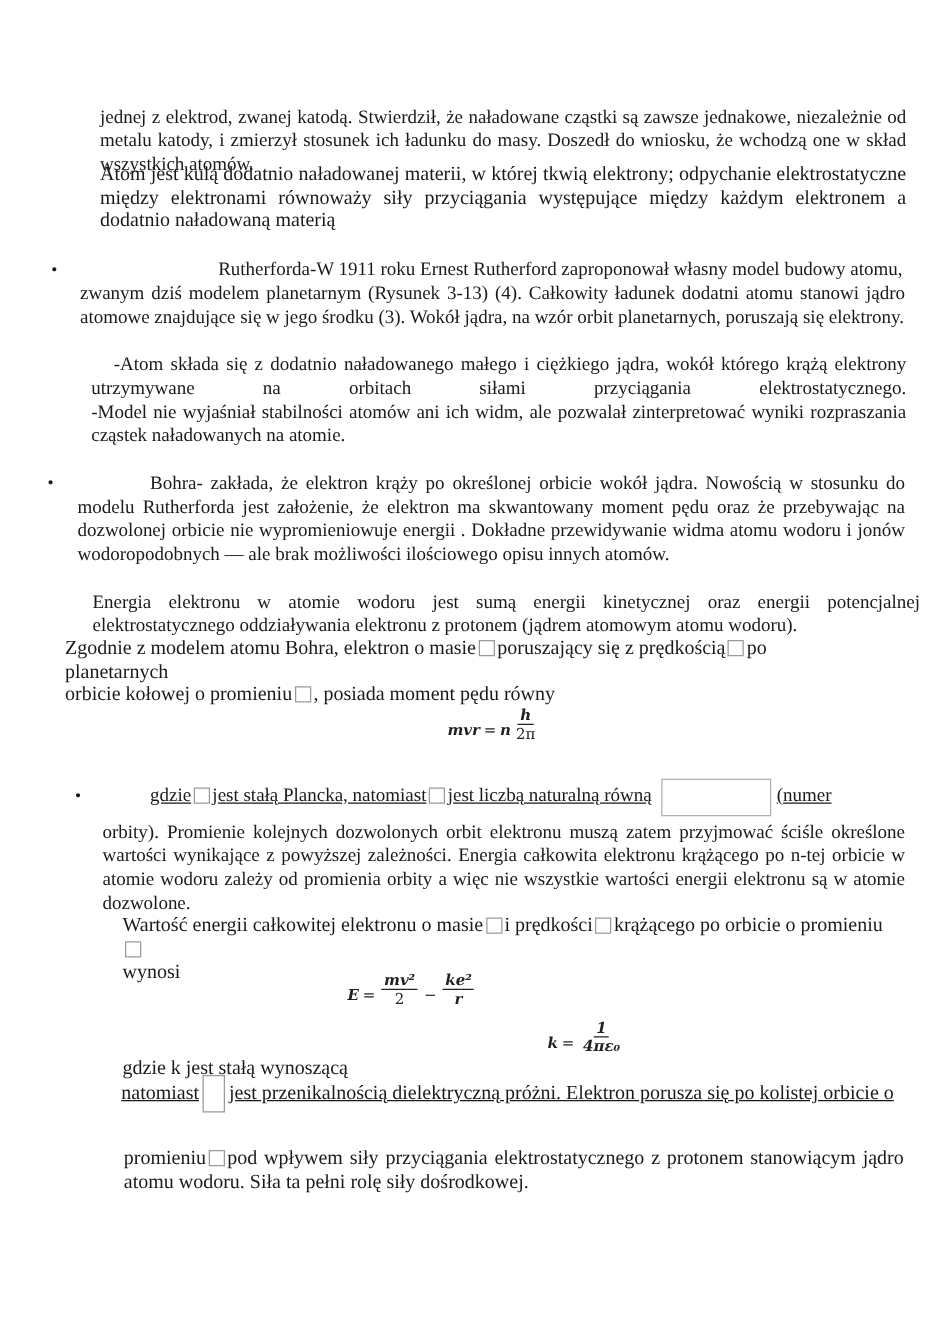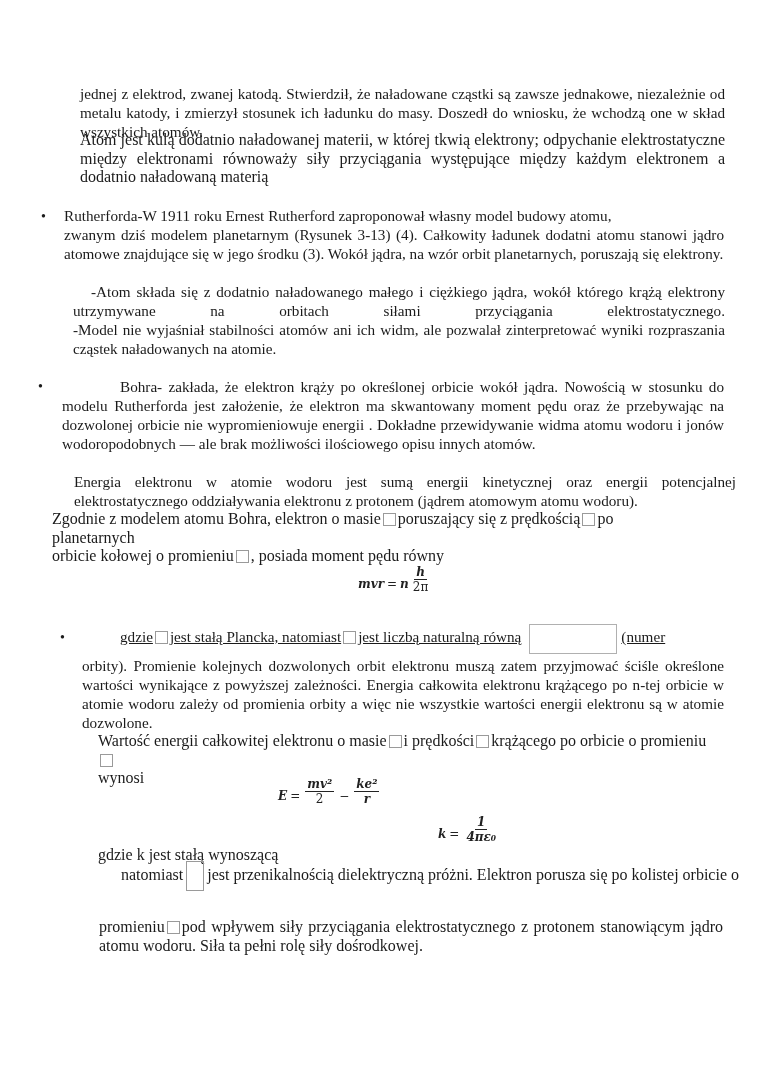--- a/index.html
+++ b/index.html
@@ -33,21 +33,21 @@
 <body>
 
 <div class="blk" style="left:80px; top:68px; width:645px;margin-top:16px;">
   <p>jednej z elektrod, zwanej katodą. Stwierdził, że naładowane cząstki są zawsze jednakowe, niezależnie od metalu katody, i zmierzył stosunek ich ładunku do masy. Doszedł do wniosku, że wchodzą one w skład wszystkich atomów.</p>
 </div>
 <div class="blk small" style="left:80px; top:131px; width:645px;">
   <p>Atom jest kulą dodatnio naładowanej materii, w której tkwią elektrony; odpychanie elektrostatyczne między elektronami równoważy siły przyciągania występujące między każdym elektronem a dodatnio naładowaną materią</p>
 </div>
 
 <span class="bullet" style="left:41px; top:207px;">•</span>
-<div class="blk" style="left:64px; top:206px; width:670px; text-align:left;">
+<div class="blk" style="left:52px; top:206px; width:670px; text-align:right;">
   <p>Rutherforda-W 1911 roku Ernest Rutherford zaproponował własny model budowy atomu,</p>
 </div>
 <div class="blk" style="left:64px; top:225px; width:660px;">
   <p>zwanym dziś modelem planetarnym (Rysunek 3-13) (4). Całkowity ładunek dodatni atomu stanowi jądro atomowe znajdujące się w jego środku (3). Wokół jądra, na wzór orbit planetarnych, poruszają się elektrony.</p>
 </div>
 <div class="blk" style="left:73px; top:282px; width:652px; text-indent:18px; text-align-last:justify;">
   <p>-Atom składa się z dodatnio naładowanego małego i ciężkiego jądra, wokół którego krążą elektrony utrzymywane na orbitach siłami przyciągania elektrostatycznego.</p>
 </div>
 <div class="blk" style="left:73px; top:320px; width:652px;">
   <p>-Model nie wyjaśniał stabilności atomów ani ich widm, ale pozwalał zinterpretować wyniki rozpraszania cząstek naładowanych na atomie.</p>
@@ -108,18 +108,18 @@
   <span class="frac">
     <span class="num">1</span>
     <span class="den it">4πε₀</span>
   </span>
 </div>
 
 <div class="blk small" style="left:98px; top:846px; width:400px; text-align:left;">
   <span>gdzie k jest stałą wynoszącą</span>
 </div>
 
-<div class="blk small" style="left:115px; top:860px; width:630px; text-align:center; line-height:30px;">
+<div class="blk small" style="left:97px; top:860px; width:630px; text-align:left; line-height:30px;text-decoration:underline;">
   <span>natomiast</span><span class="ph-tall"></span><span>jest przenikalnością dielektryczną próżni. Elektron porusza się po kolistej orbicie o</span>
 </div>
 <div class="blk small" style="left:99px; top:918px; width:624px;">
   <span>promieniu</span><span class="ph"></span><span>pod wpływem siły przyciągania elektrostatycznego z protonem stanowiącym jądro atomu wodoru. Siła ta pełni rolę siły dośrodkowej.</span>
 </div>
 
 </body></html>

